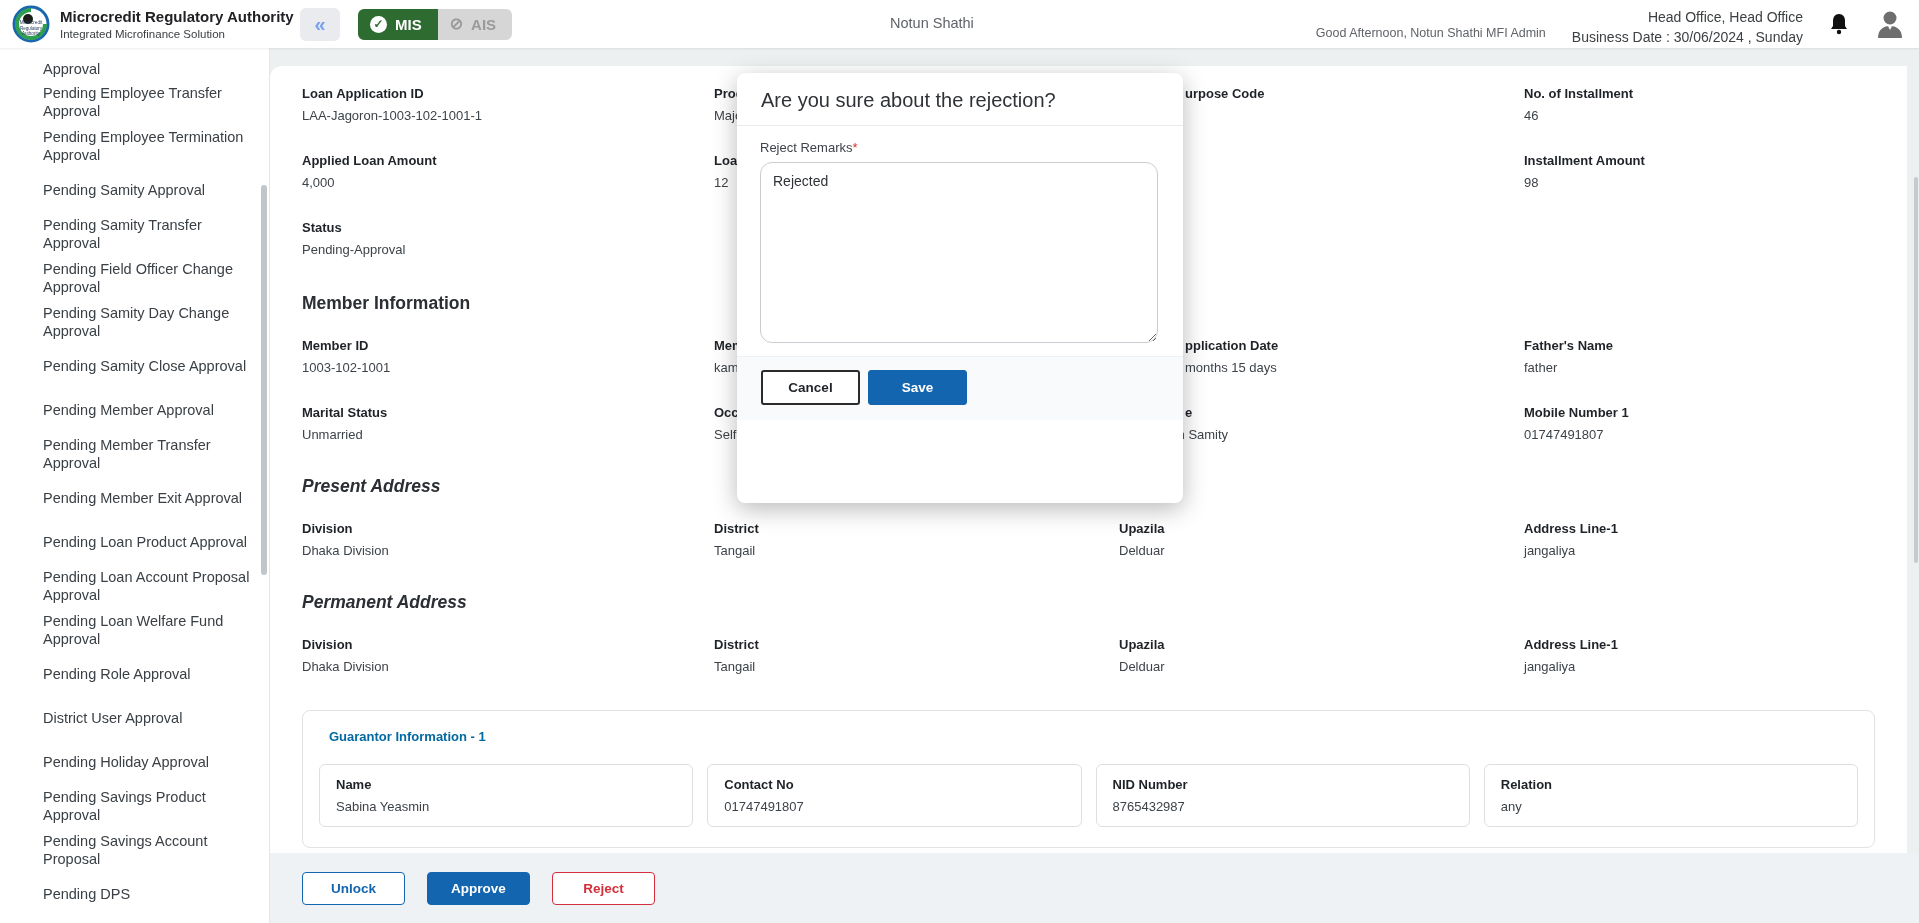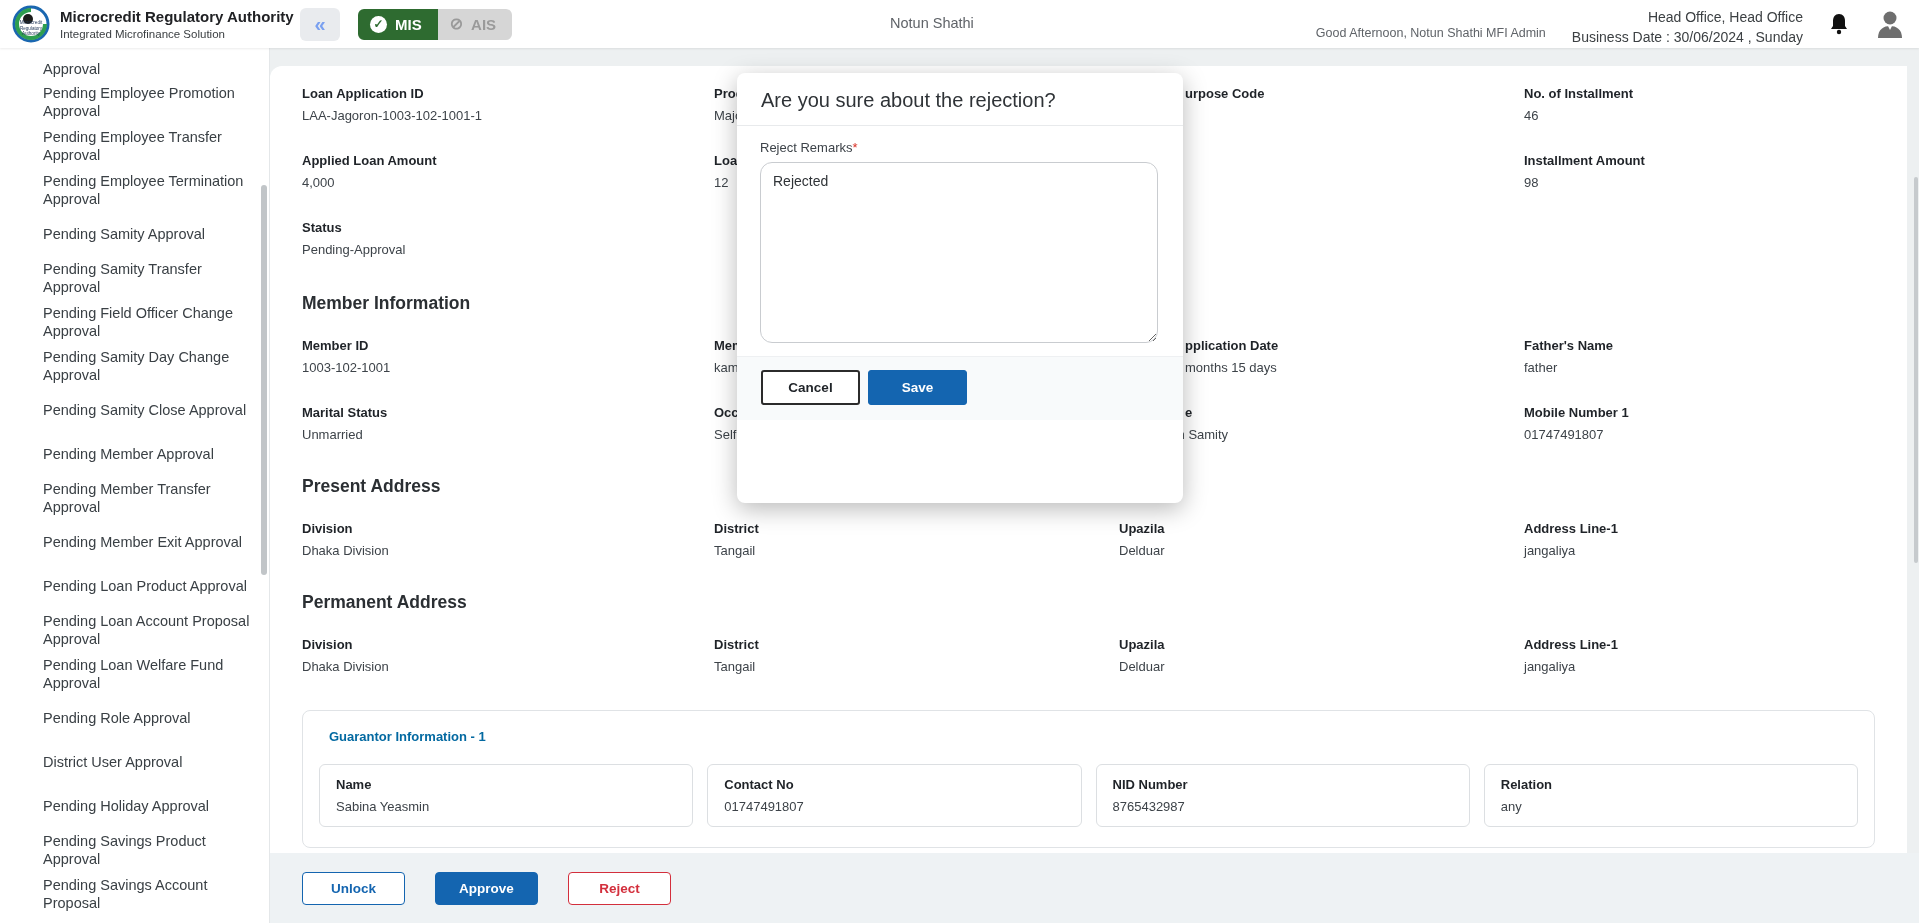--- a/index.html
+++ b/index.html
@@ -41,31 +41,31 @@
   .main { position:absolute; left:270px; top:48px; width:1649px; height:875px; background:#edf0f1; }
   .panel { position:absolute; left:0; top:18px; width:1637px; height:789px; background:#ffffff;
            border-radius:12px 0 0 0; padding:20px 32px 0 32px; overflow:hidden; }
 
   .fgrid { display:grid; grid-template-columns:412px 405px 405px auto; }
   .cell { margin-bottom:27px; min-height:40px; }
   .flabel { font-size:13px; font-weight:bold; color:#1f2328; }
   .fvalue { font-size:13px; color:#3d4349; margin-top:7px; }
   .off66 { margin-left:66px; }
   .sec-title { font-size:17.5px; font-weight:bold; color:#2b2f33; margin:6px 0 24px 0; }
-  .mt { margin-top:4px; }
+  .mt { margin-top:4px;font-style:italic; }
 
   
   .gbox { border:1px solid #e0e3e6; border-radius:8px; padding:16px 16px 20px 16px; margin-top:6px; }
   .gtitle { font-size:13px; font-weight:bold; color:#0369a1; margin:2px 0 20px 10px; }
   .gcards { display:grid; grid-template-columns:repeat(4, 1fr); gap:14px; }
   .gcard { border:1px solid #dcdfe2; border-radius:6px; padding:12px 16px; min-height:62px; background:#fff; }
 
   
   .footer-bar { position:absolute; left:0; bottom:0; width:1649px; height:70px; background:#eef2f4;
-                display:flex; align-items:center; gap:30px; padding-left:32px; }
+                display:flex; align-items:center; gap:22px; padding-left:32px; }
   .btn { height:33px; min-width:103px; border-radius:4px; font-size:13.5px; font-weight:bold;
          cursor:pointer; padding:0 18px; }
   .btn-unlock { background:#ffffff; border:1px solid #1465b0; color:#1465b0; }
   .btn-approve { background:#1465b0; border:1px solid #1465b0; color:#ffffff; }
   .btn-reject { background:#ffffff; border:1px solid #d32f3c; color:#d32f3c; }
 
   
   .page-scroll { position:absolute; right:1px; top:177px; width:4px; height:386px; background:#c6cacd; border-radius:2px; z-index:30; }
 
   
@@ -135,21 +135,20 @@
       <circle cx="15" cy="9" r="6.5" fill="#6e6e6e"></circle>
       <path d="M3 29 C3 20 9 17 15 17 C21 17 27 20 27 29 Z" fill="#6e6e6e"></path>
       <path d="M13 17 L15 21 L17 17 Z" fill="#ffffff"></path>
     </svg>
   </div>
 </header>
 
 <nav class="sidebar">
   <ul class="side-list">
     <li class="clip-top">Approval</li>
-    <li>Pending Employee Promotion Approval</li>
     <li>Pending Employee Transfer Approval</li>
     <li>Pending Employee Termination Approval</li>
     <li>Pending Samity Approval</li>
     <li>Pending Samity Transfer Approval</li>
     <li>Pending Field Officer Change Approval</li>
     <li>Pending Samity Day Change Approval</li>
     <li>Pending Samity Close Approval</li>
     <li>Pending Member Approval</li>
     <li>Pending Member Transfer Approval</li>
     <li>Pending Member Exit Approval</li>

